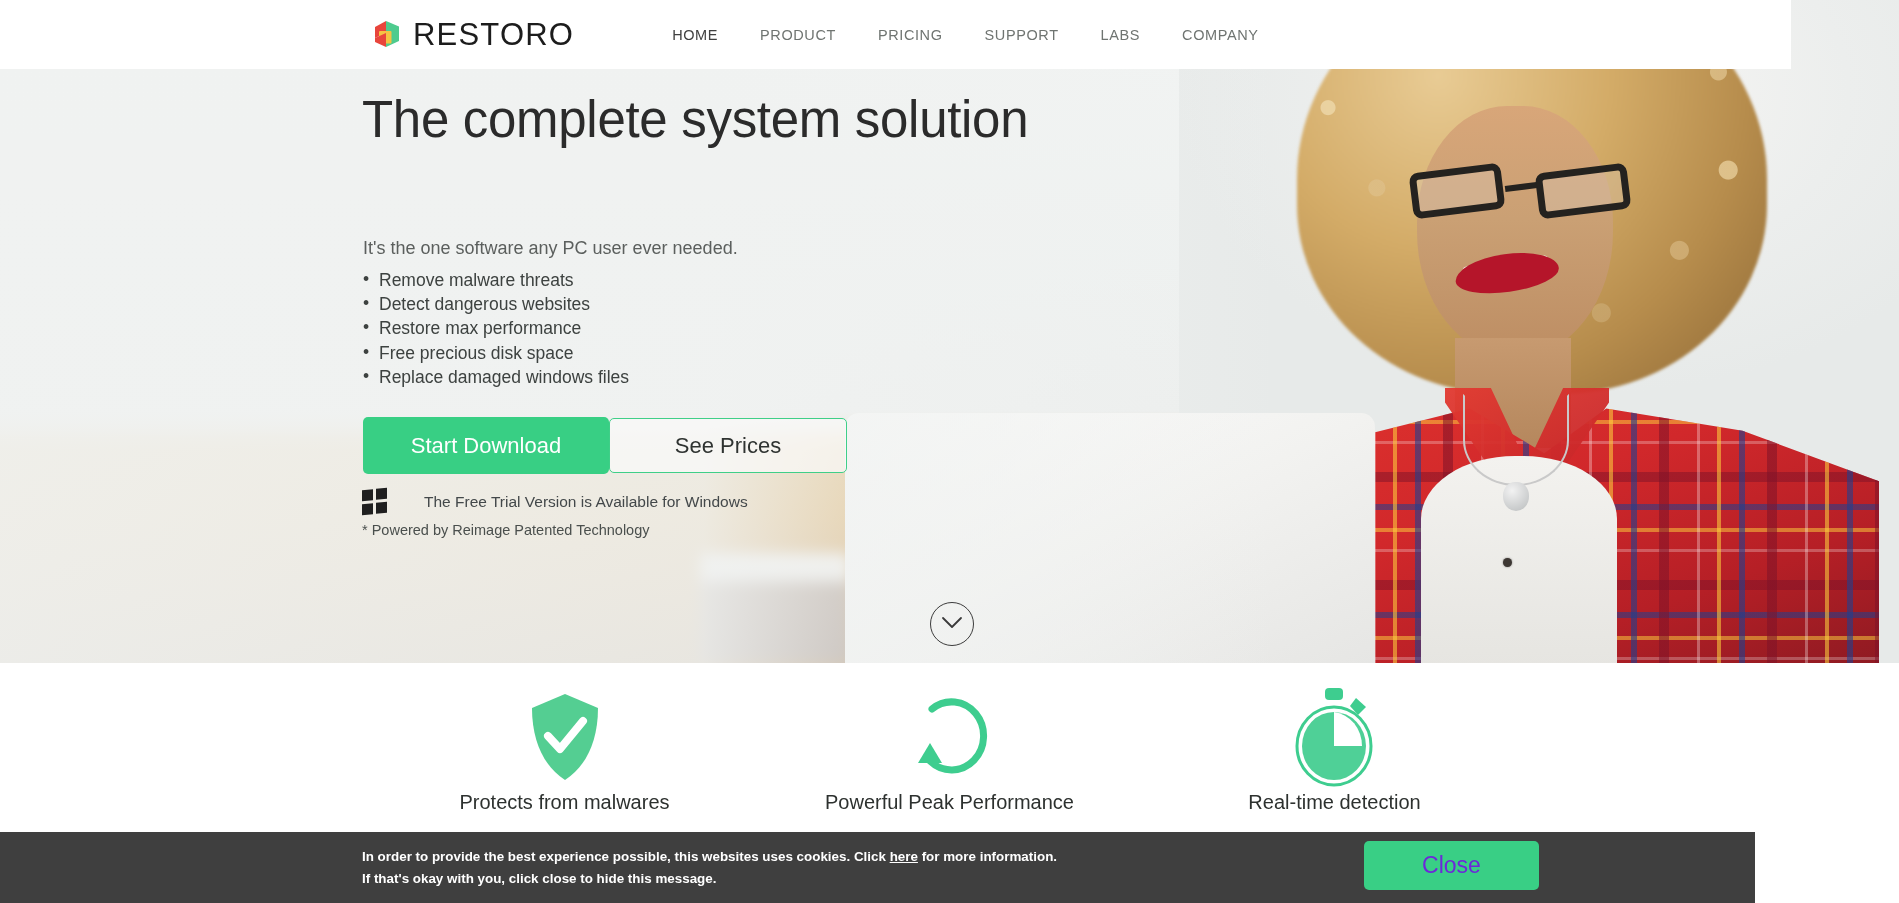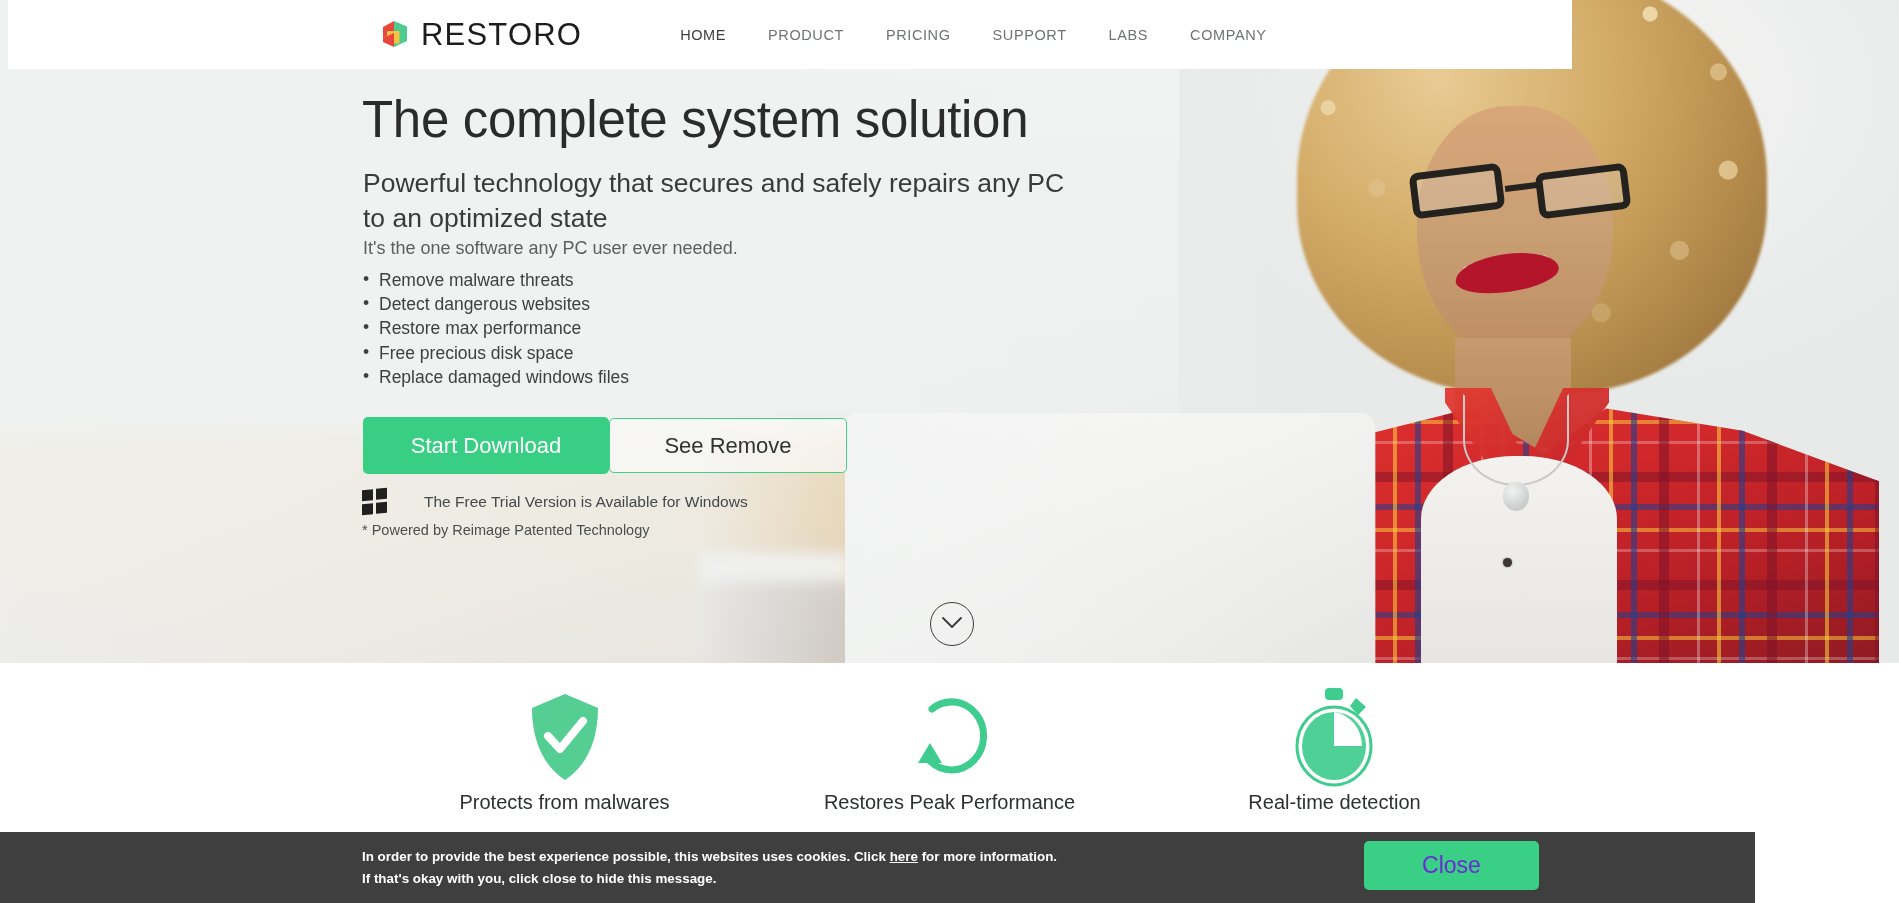--- a/index.html
+++ b/index.html
@@ -254,22 +254,22 @@
       rgba(240,242,241,.96) 0%,
       rgba(240,242,241,.92) 55%,
       rgba(240,242,241,.55) 78%,
       rgba(240,242,241,0) 100%);
     pointer-events: none;
   }
 
   
   .header {
     position: absolute;
-    top: 0; left: 8px;
-    width: 1564px;
+    top: 0; left: 0;
+    width: 1791px;
     height: 69px;
     background: #fff;
     z-index: 20;
     display: flex;
     align-items: center;
   }
   .header-inner {
     width: 1899px;
     display: flex;
     align-items: center;
@@ -559,34 +559,33 @@
         <a>PRICING</a>
         <a>SUPPORT</a>
         <a>LABS</a>
         <a>COMPANY</a>
       </nav>
     </div>
   </div>
 
   <div class="hero-content">
     <h1 class="h1">The complete system solution</h1>
-    <p class="h2">Powerful technology that secures and safely repairs any PC to an optimized state</p>
     <p class="lede">It's the one software any PC user ever needed.</p>
 
     <ul class="bullets">
       <li>Remove malware threats</li>
       <li>Detect dangerous websites</li>
       <li>Restore max performance</li>
       <li>Free precious disk space</li>
       <li>Replace damaged windows files</li>
     </ul>
 
     <div class="cta-row">
       <button class="btn-primary">Start Download</button>
-      <button class="btn-secondary">See Remove</button>
+      <button class="btn-secondary">See Prices</button>
     </div>
 
     <div class="trial-row">
       <span class="win-icon">
         <span></span>
           <span></span>
           <span></span>
           <span></span>
       </span>
       <span class="trial-text">The Free Trial Version is Available for Windows</span>
@@ -615,21 +614,21 @@
       <div class="feature-desc">Restoro protects and removes malware from your PC</div>
     </div>
 
     <div class="feature">
       <div class="feature-icon">
         <svg width="92" height="92" viewBox="0 0 92 92" aria-hidden="true">
           <path d="M28 18 A32 34 0 1 1 26 70" fill="none" stroke="#3ecd8f" stroke-width="7" stroke-linecap="round"></path>
           <polygon points="26,52 38,72 14,72" fill="#3ecd8f"></polygon>
         </svg>
       </div>
-      <div class="feature-title">Restores Peak Performance</div>
+      <div class="feature-title">Powerful Peak Performance</div>
       <div class="feature-desc">Restore your PC back to its greatness, replace damaged/missing Windows files with healthy new ones!</div>
     </div>
 
     <div class="feature">
       <div class="feature-icon">
         <svg width="86" height="102" viewBox="0 0 86 102" aria-hidden="true">
           <rect x="33" y="2" width="18" height="12" rx="4" fill="#3ecd8f"></rect>
           <path d="M64 12 L74 21 L66 29 L58 20 Z" fill="#3ecd8f"></path>
           <ellipse cx="42" cy="60" rx="37" ry="39" fill="none" stroke="#3ecd8f" stroke-width="3"></ellipse>
           <ellipse cx="42" cy="60" rx="32" ry="34" fill="#4fd097"></ellipse>

